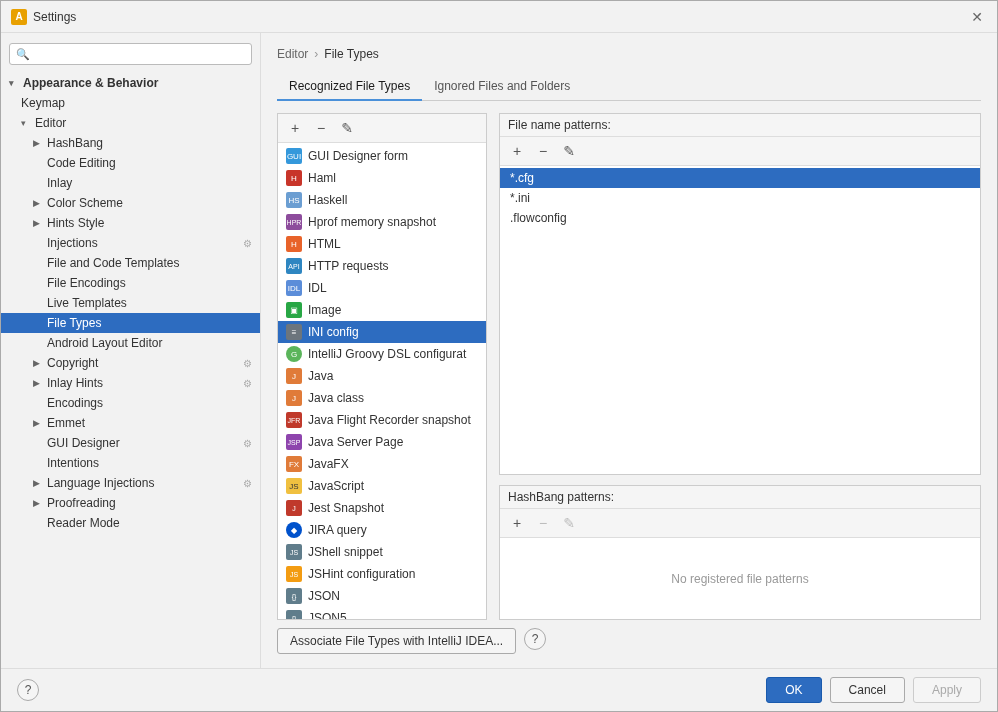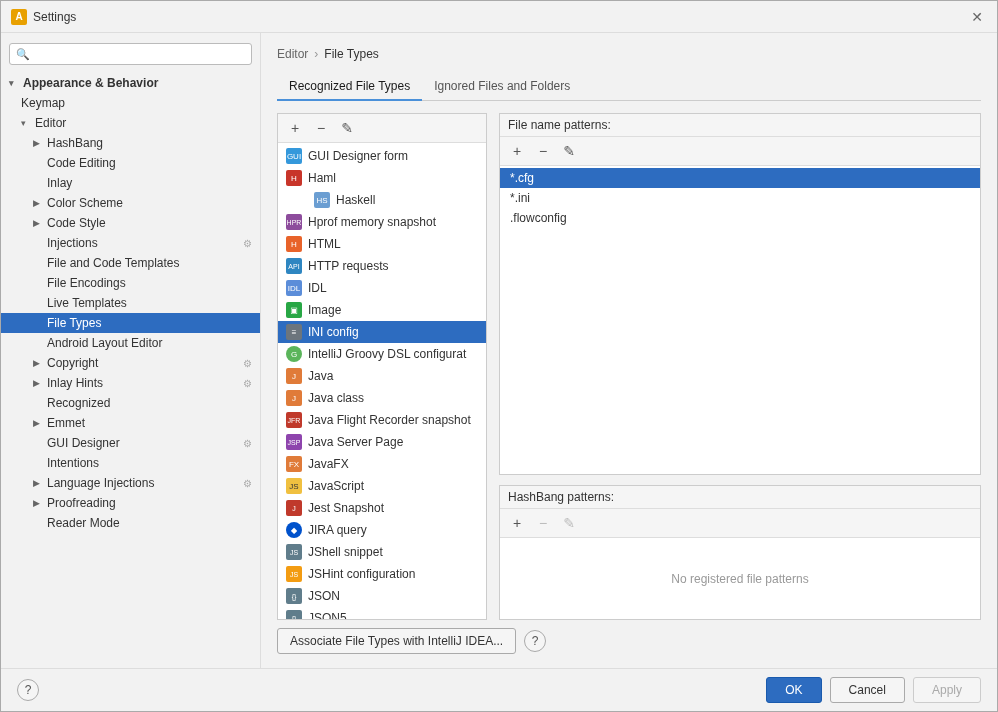--- a/index.html
+++ b/index.html
@@ -202,21 +202,21 @@
       background: #2d6cc0;
       color: white;
     }
     .file-icon {
       width: 16px; height: 16px;
       display: flex; align-items: center; justify-content: center;
       font-size: 10px;
       flex-shrink: 0;
     }
     
-    .icon-cfg { background: #6b9ed2; color: white; font-size: 8px; border-radius: 2px; margin-left: 28px; }
+    .icon-cfg { background: #6b9ed2; color: white; font-size: 8px; border-radius: 2px; }
     .icon-haml { background: #c8352a; color: white; font-size: 8px; border-radius: 2px; }
     .icon-hpr { background: #8d4c9c; color: white; font-size: 7px; border-radius: 2px; }
     .icon-html { background: #e8632a; color: white; font-size: 8px; border-radius: 2px; }
     .icon-api { background: #2e86c1; color: white; font-size: 7px; border-radius: 2px; }
     .icon-idl { background: #5b8dd9; color: white; font-size: 8px; border-radius: 2px; }
     .icon-img { background: #28a745; color: white; font-size: 8px; border-radius: 2px; }
     .icon-ini { background: #6c757d; color: white; font-size: 8px; border-radius: 2px; }
     .icon-groovy { background: #5bb55b; color: white; font-size: 8px; border-radius: 50%; }
     .icon-java { background: #e07b39; color: white; font-size: 8px; border-radius: 2px; }
     .icon-jfr { background: #c0392b; color: white; font-size: 7px; border-radius: 2px; }
@@ -375,21 +375,21 @@
       <div class="sidebar-item indent2">
         <span style="width:10px;display:inline-block"></span>
         <span>Inlay</span>
       </div>
       <div class="sidebar-item indent2">
         <span class="expand-arrow">▶</span>
         <span>Color Scheme</span>
       </div>
       <div class="sidebar-item indent2">
         <span class="expand-arrow">▶</span>
-        <span>Code Style</span>
+        <span>Hints Style</span>
       </div>
       <div class="sidebar-item indent2">
         <span style="width:10px;display:inline-block"></span>
         <span>Injections</span>
         <span class="settings-icon">⚙</span>
       </div>
       <div class="sidebar-item indent2">
         <span style="width:10px;display:inline-block"></span>
         <span>File and Code Templates</span>
       </div>
@@ -414,21 +414,21 @@
         <span>Copyright</span>
         <span class="settings-icon">⚙</span>
       </div>
       <div class="sidebar-item indent2">
         <span class="expand-arrow">▶</span>
         <span>Inlay Hints</span>
         <span class="settings-icon">⚙</span>
       </div>
       <div class="sidebar-item indent2">
         <span style="width:10px;display:inline-block"></span>
-        <span>Recognized</span>
+        <span>Encodings</span>
       </div>
       <div class="sidebar-item indent2">
         <span class="expand-arrow">▶</span>
         <span>Emmet</span>
       </div>
       <div class="sidebar-item indent2">
         <span style="width:10px;display:inline-block"></span>
         <span>GUI Designer</span>
         <span class="settings-icon">⚙</span>
       </div>
@@ -596,21 +596,21 @@
             <div class="panel-toolbar">
               <button class="toolbar-btn">+</button>
               <button class="toolbar-btn disabled">−</button>
               <button class="toolbar-btn disabled">✎</button>
             </div>
             <div class="empty-message">No registered file patterns</div>
           </div>
         </div>
       </div>
 
-      <div style="padding: 8px 0 0 0; display:flex; align-items:center; gap:8px;">
+      <div style="padding: 8px 0 0 0; display:flex; gap:8px;">
         <button class="associate-btn">Associate File Types with IntelliJ IDEA...</button>
         <button class="help-btn">?</button>
       </div>
     </div>
   </div>
 
   <div class="bottom-bar">
     <button class="help-btn">?</button>
     <div class="spacer"></div>
     <button class="dialog-btn btn-ok">OK</button>

